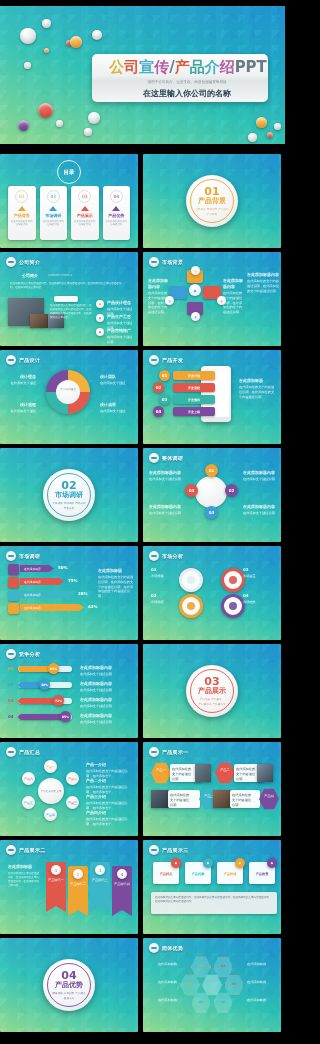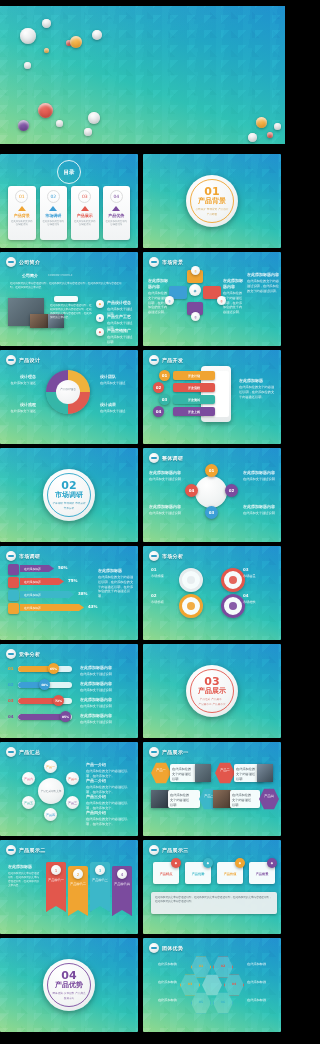--- a/index.html
+++ b/index.html
@@ -154,20 +154,27 @@
     <div class="dot" style="left:18px;top:120px;width:11px;height:11px;background:radial-gradient(circle at 35% 28%,#8a5fae,#6a3f90);"></div>
     <div class="dot w" style="left:56px;top:120px;width:7px;height:7px;"></div>
     <div class="dot w" style="left:88px;top:112px;width:12px;height:12px;"></div>
     <div class="dot w" style="left:84px;top:128px;width:8px;height:8px;"></div>
 
     <div class="dot" style="right:18px;bottom:22px;width:11px;height:11px;background:radial-gradient(circle at 35% 28%,#f7bf5e,#ef9d22);"></div>
     <div class="dot w" style="right:28px;bottom:8px;width:9px;height:9px;"></div>
     <div class="dot" style="right:12px;bottom:12px;width:6px;height:6px;background:#e2574c;"></div>
     <div class="dot w" style="right:4px;bottom:20px;width:7px;height:7px;"></div>
 
+    <div class="title-plate" style="left:92px;top:54px;width:176px;height:48px;">
+      <div class="t-main" style="font-size:15px;margin-left:16px;">
+        <span class="c1">公</span><span class="c2">司</span><span class="c3">宣</span><span class="c4">传</span><span class="c6">/</span><span class="c2">产</span><span class="c5">品</span><span class="c3">介</span><span class="c4">绍</span><span class="c6">PPT</span>
+      </div>
+      <div class="t-sub" style="font-size:4px;margin-top:2px;margin-left:14px;">适用于公司简介、企业文化、商业创业融资等用途</div>
+      <div class="t-company" style="font-size:8px;margin-top:4px;margin-left:14px;">在这里输入你公司的名称</div>
+    </div>
 
   </div>
 
   <div class="grid">
 
     <div class="cell slide">
       <div class="toc-top">
           <span>目录</span>
         </div>
       <div class="toc-cards">

